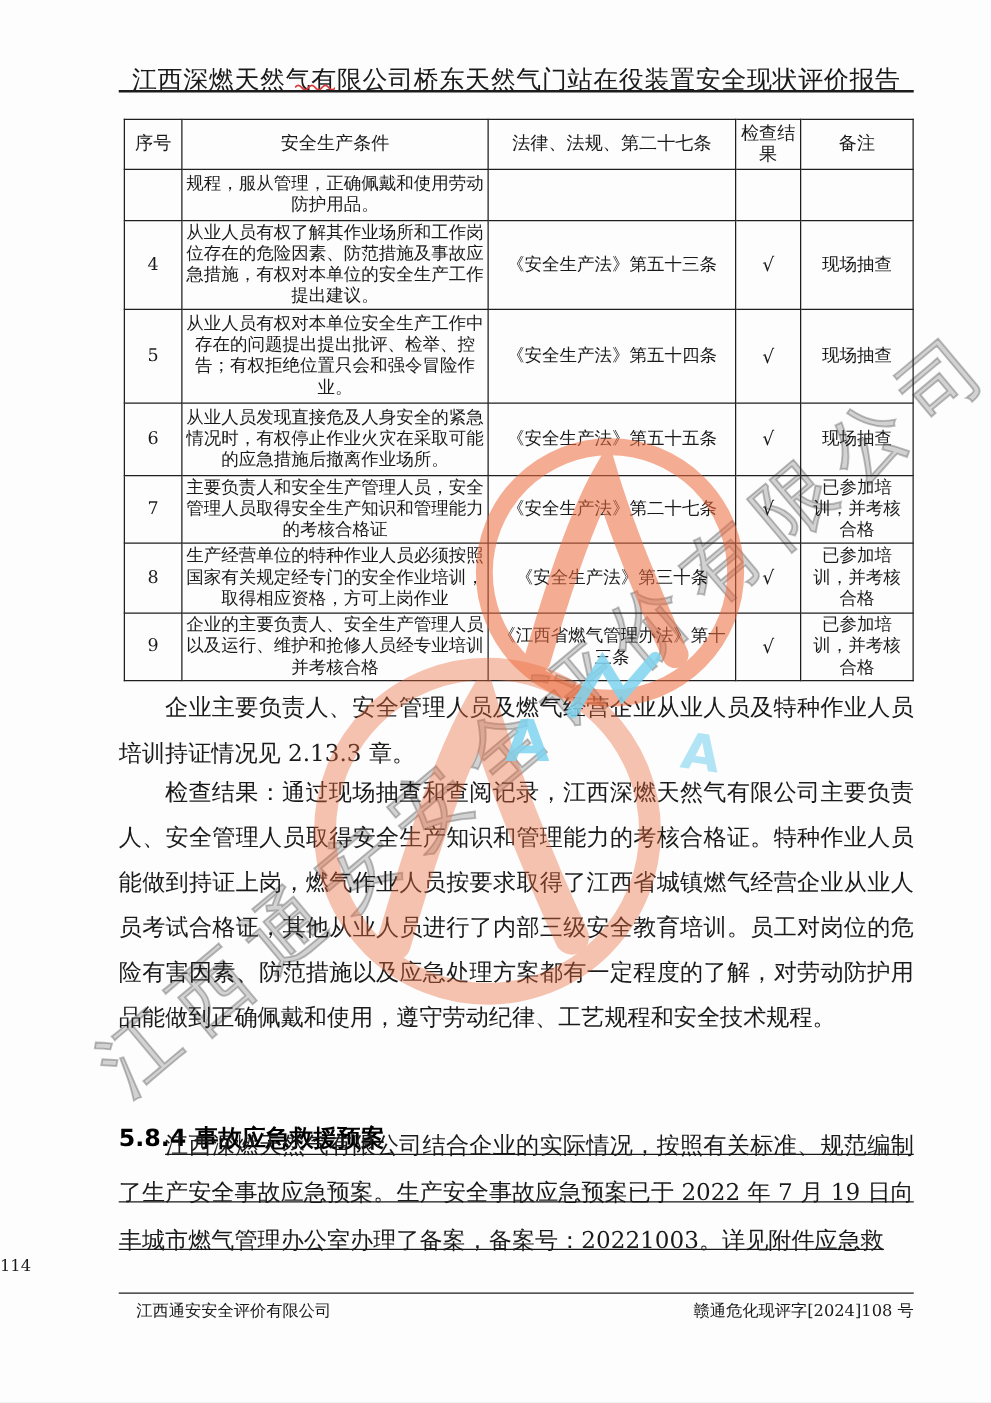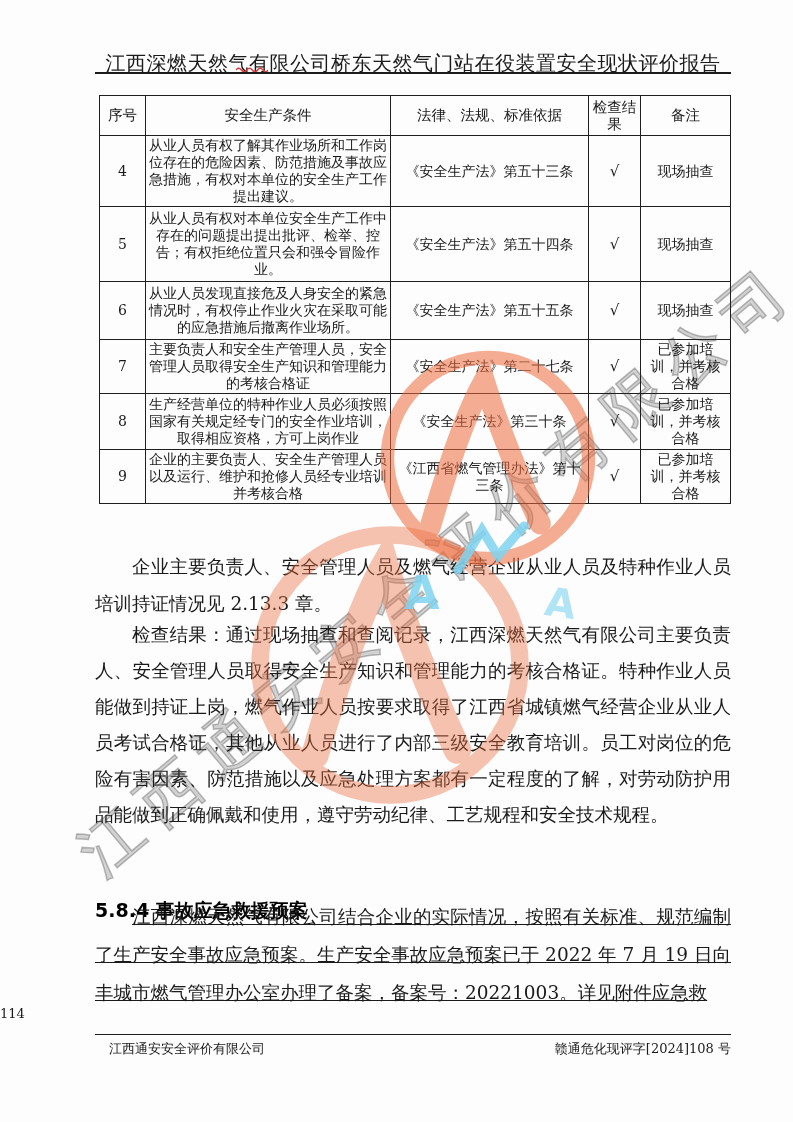--- a/index.html
+++ b/index.html
@@ -97,26 +97,33 @@
         <col style="width:46px">
           <col style="width:245px">
           <col style="width:198px">
           <col style="width:52px">
           <col style="width:90px">
       </colgroup>
       <thead>
         <tr style="height:40px">
           <th>序号</th>
           <th>安全生产条件</th>
-          <th>法律、法规、标准依据</th>
+          <th>法律、法规、第二十七条</th>
           <th>检查结果</th>
           <th>备注</th>
         </tr>
       </thead>
       <tbody>
+        <tr style="height:41px">
+          <td></td>
+          <td>规程，服从管理，正确佩戴和使用劳动防护用品。</td>
+          <td></td>
+          <td class="check"></td>
+          <td></td>
+        </tr>
         <tr style="height:70px">
           <td>4</td>
           <td>从业人员有权了解其作业场所和工作岗位存在的危险因素、防范措施及事故应急措施，有权对本单位的安全生产工作提出建议。</td>
           <td>《安全生产法》第五十三条</td>
           <td class="check">√</td>
           <td>现场抽查</td>
         </tr>
         <tr style="height:75px">
           <td>5</td>
           <td>从业人员有权对本单位安全生产工作中存在的问题提出提出批评、检举、控告；有权拒绝位置只会和强令冒险作业。</td>

